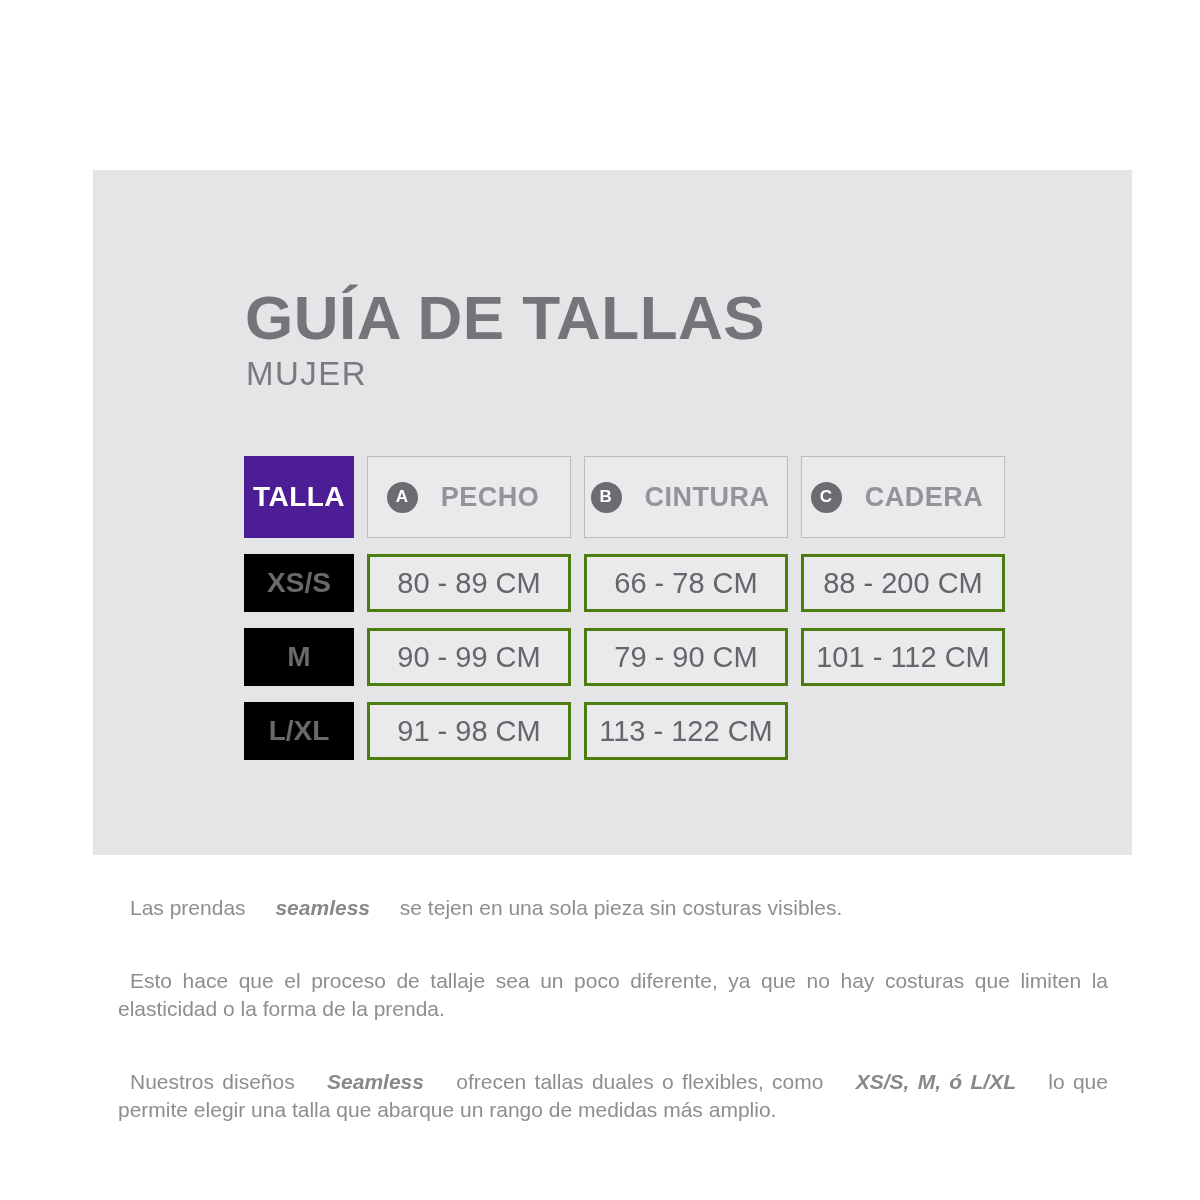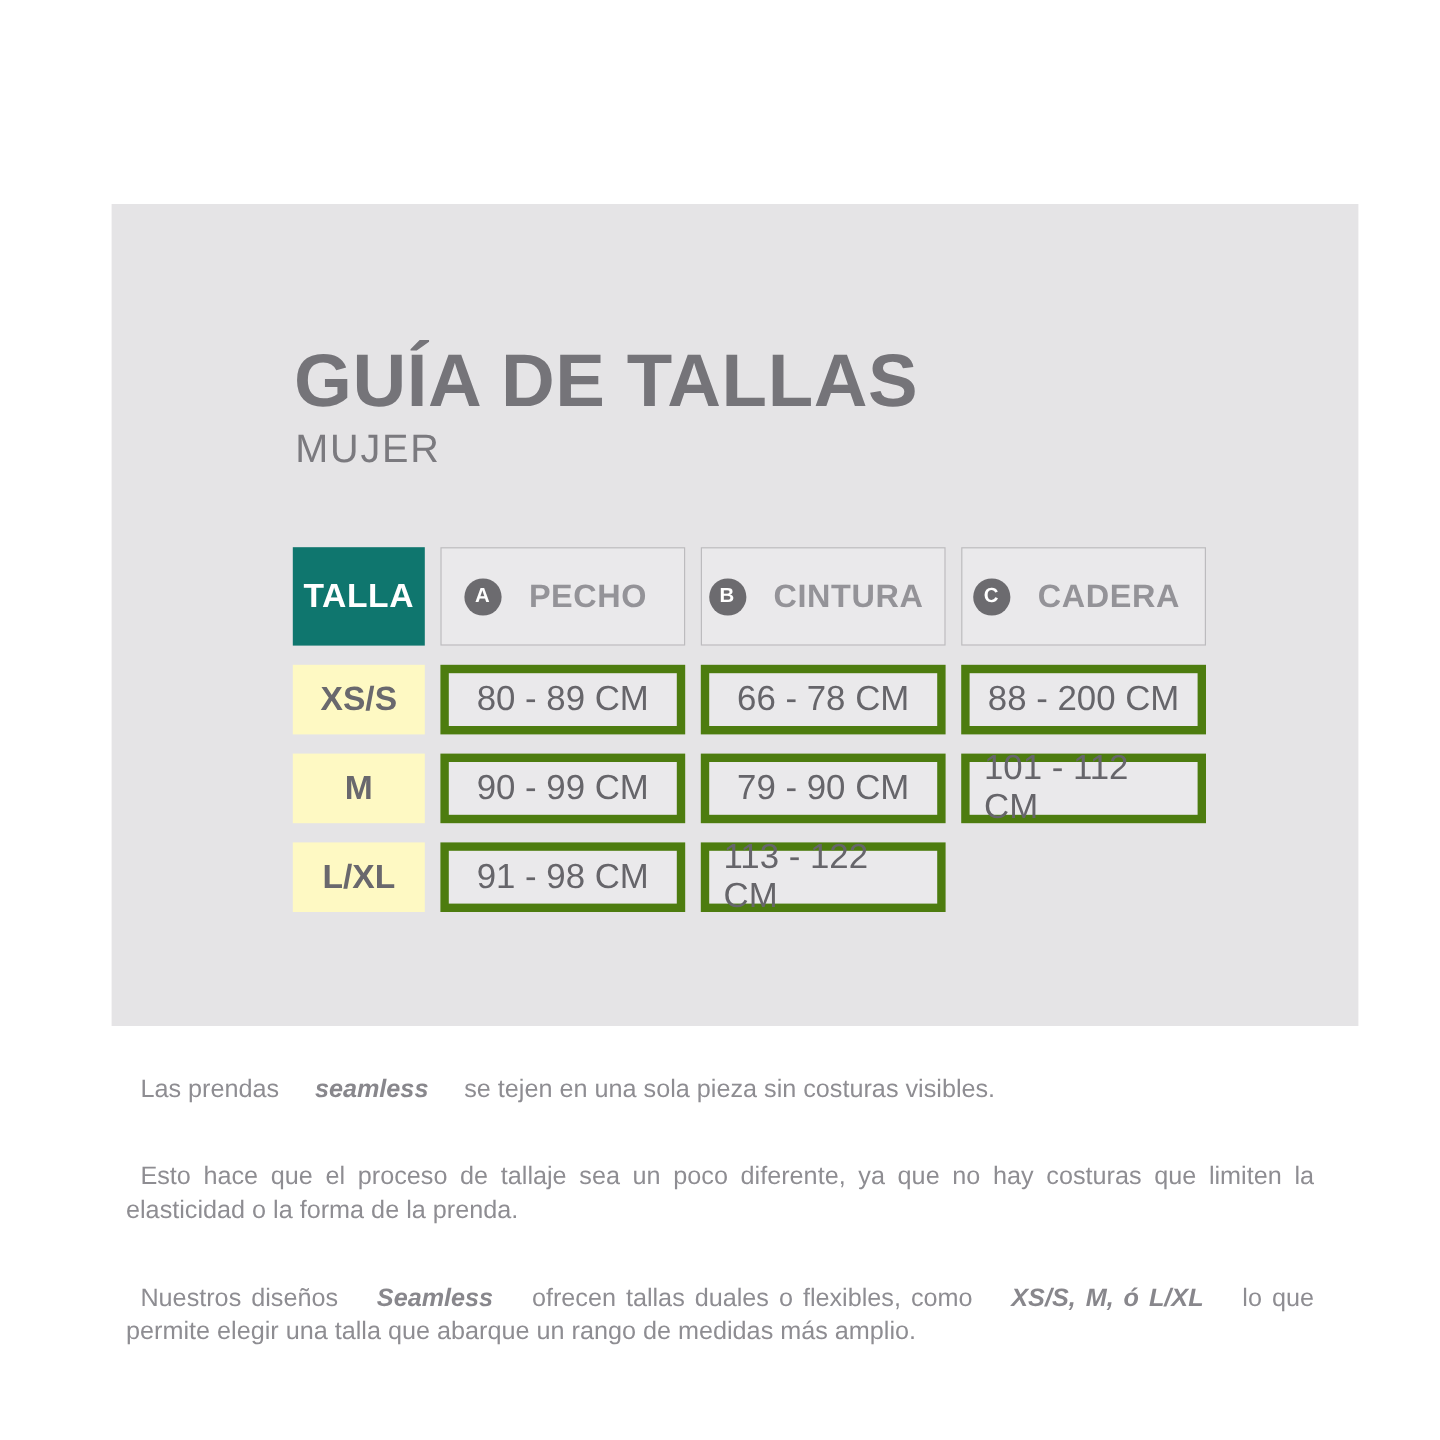--- a/index.html
+++ b/index.html
@@ -42,21 +42,21 @@
     grid-template-rows: 82px 58px 58px 58px;
     column-gap: 13px;
     row-gap: 16px;
   }
   .cell {
     display: flex;
     align-items: center;
     justify-content: center;
   }
   .corner-cell {
-    background: #0f766e;
+    background: #4c1d95;
     color: #ffffff;
     font-weight: 700;
     font-size: 28px;
     letter-spacing: 0.5px;
   }
   .col-head {
     background: #eae9eb;
     border: 1px solid #bcbbbe;
     color: #949398;
     font-weight: 700;
@@ -70,35 +70,35 @@
     background: #6c6b6f;
     color: #ffffff;
     font-size: 17px;
     font-weight: 700;
     display: flex;
     align-items: center;
     justify-content: center;
     flex: 0 0 auto;
   }
   .size-cell {
-    background: #fef9c3;
+    background: #000000;
     color: #69686d;
     font-weight: 700;
     font-size: 28px;
   }
   .value-cell {
     background: #eae9eb;
-    border: 7px solid #4d7c0f;
+    border: 3px solid #4d7c0f;
     color: #66656a;
     font-weight: 400;
     font-size: 29px;
   }
   .notes {
     position: absolute;
-    left: 69px; top: 858px;
+    left: 82px; top: 858px;
     width: 1038px;
     color: #8e8d92;
     font-size: 21px;
     line-height: 28px;
     text-align: justify;
   }
   .notes p { margin-bottom: 21px; }
   .notes .em {
     font-weight: 700;
     font-style: italic;

